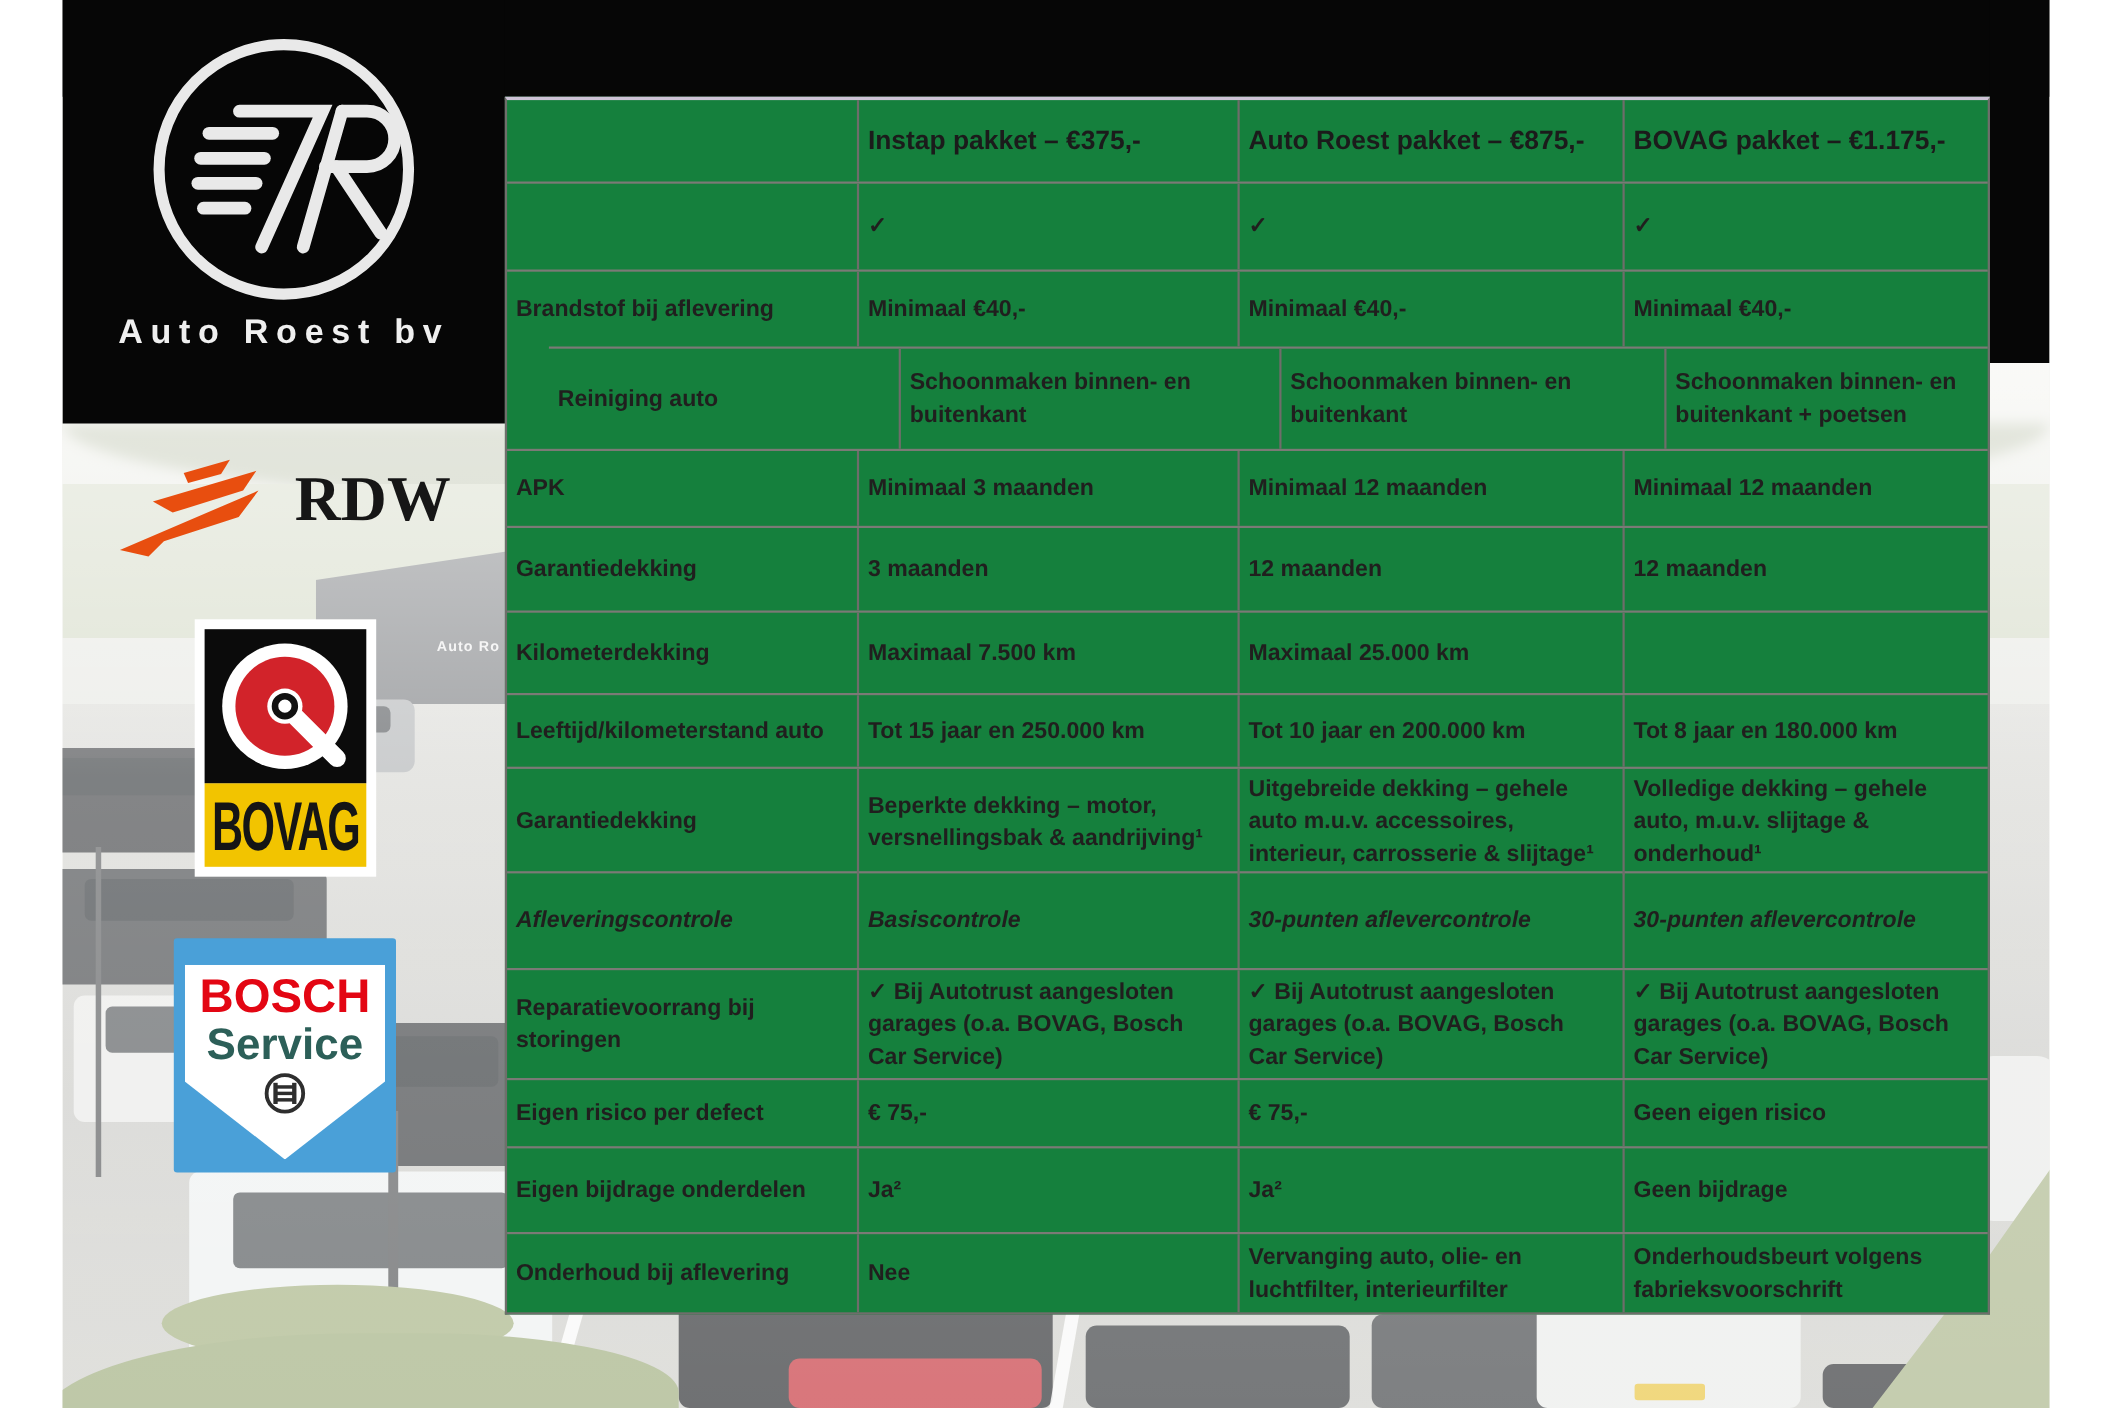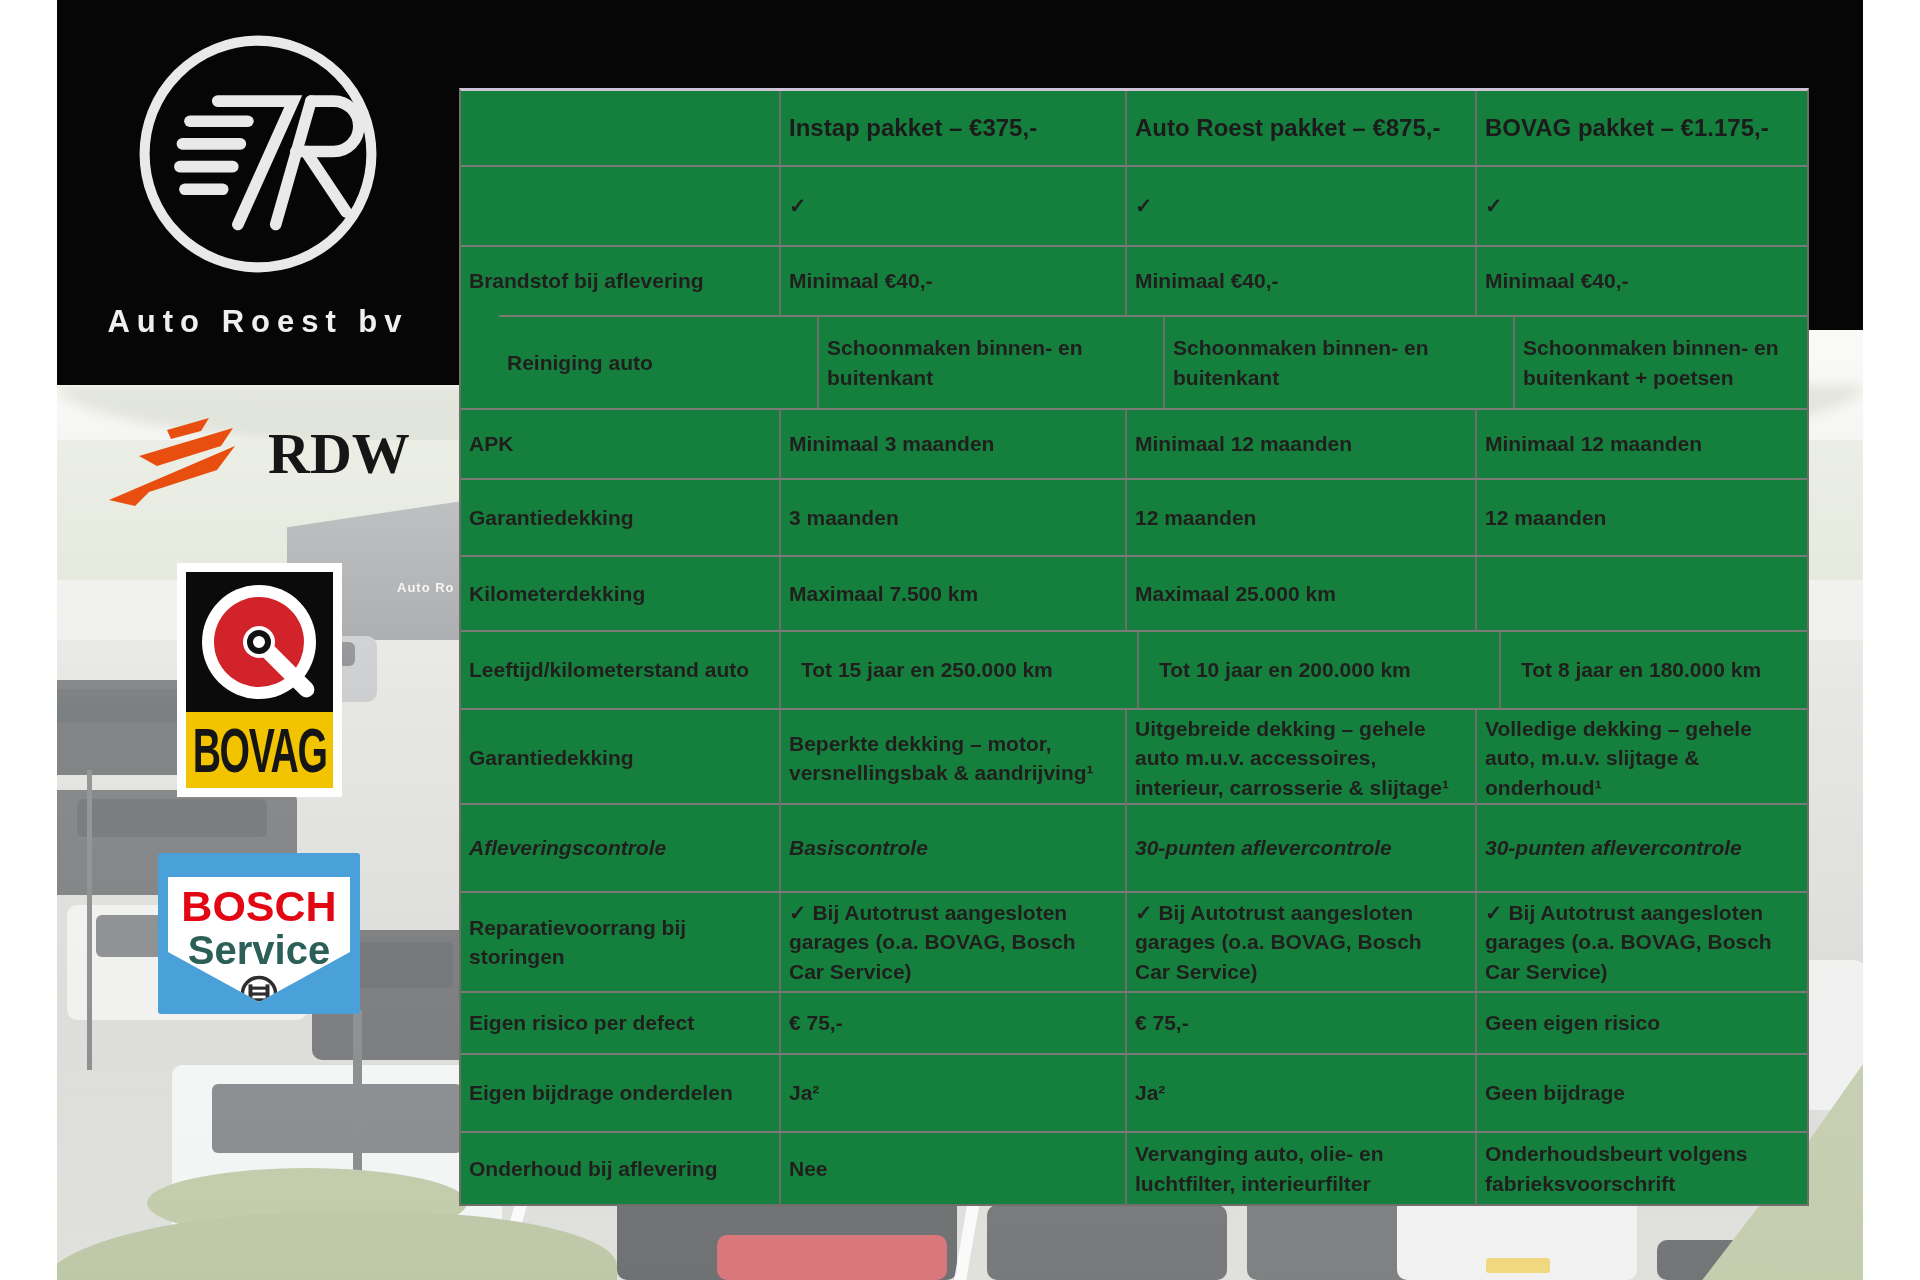--- a/index.html
+++ b/index.html
@@ -30,56 +30,56 @@
 
   
   .band{position:absolute;background:#060606;}
   .band-top{left:57px;top:0;width:1806px;height:88px;}
   .band-left{left:57px;top:0;width:402px;height:385px;}
   .band-right{left:1809px;top:0;width:54px;height:330px;}
 
   
   .brand{position:absolute;left:57px;top:0;width:402px;height:385px;display:flex;flex-direction:column;align-items:center;}
   .brand svg{margin-top:28px;}
-  .brand-name{margin-top:24px;font-size:31px;font-weight:bold;letter-spacing:7px;color:#efefef;white-space:nowrap;}
+  .brand-name{margin-top:4px;font-size:31px;font-weight:bold;letter-spacing:7px;color:#efefef;white-space:nowrap;}
 
   
   .rdw{position:absolute;left:105px;top:408px;width:310px;height:110px;}
   .rdw svg{position:absolute;left:0;top:8px;}
   .rdw-text{position:absolute;left:163px;top:12px;font-family:"Liberation Serif",serif;font-weight:700;
             font-size:58px;color:#161616;}
 
   
   .bovag{position:absolute;left:177px;top:563px;width:165px;height:234px;background:#ffffff;
          box-sizing:border-box;padding:9px;}
   .bovag-top{height:140px;background:#0b0b0b;position:relative;overflow:visible;}
   .bovag-band{height:76px;background:#f2c400;display:flex;align-items:center;justify-content:center;overflow:hidden;}
   .bovag-band span{font-size:56px;font-weight:bold;color:#151515;letter-spacing:-2px;transform:scale(.70,1.12);white-space:nowrap;}
 
   
-  .bosch{position:absolute;left:158px;top:853px;width:202px;height:161px;background:#4aa0d8;border-radius:3px;}
+  .bosch{position:absolute;left:158px;top:853px;width:202px;height:213px;background:#4aa0d8;border-radius:3px;}
   .bosch-shield{position:absolute;left:10px;right:10px;top:24px;bottom:12px;background:#ffffff;
                 clip-path:polygon(0 0,100% 0,100% 60%,50% 100%,0 60%);text-align:center;}
   .bosch-word{margin-top:8px;font-size:43px;font-weight:bold;color:#e30613;line-height:1;}
   .service-word{font-size:40px;font-weight:bold;color:#2c5f58;line-height:1;margin-top:2px;}
   .bosch-sym{margin-top:3px;}
 
   
   .pkg{position:absolute;left:459px;top:88px;width:1350px;background:#15803d;
        border:2px solid #6f6e6b;border-top:3px solid #cdc2d6;box-sizing:border-box;}
   .row{display:grid;grid-template-columns:320px 346px 350px 330px;border-top:2px solid #7b7a76;box-sizing:border-box;}
   .row:first-child{border-top:none;}
   .pkg .row:nth-child(1){height:74px;}
   .pkg .row:nth-child(2){height:80px;}
   .pkg .row:nth-child(3){height:70px;}
   .pkg .row:nth-child(4){height:93px;margin-left:38px;}
   .pkg .row:nth-child(5){height:70px;}
   .pkg .row:nth-child(6){height:77px;}
   .pkg .row:nth-child(7){height:75px;}
-  .pkg .row:nth-child(8){height:78px;gap:12px;}
+  .pkg .row:nth-child(8){height:67px;}
   .pkg .row:nth-child(9){height:95px;}
   .pkg .row:nth-child(10){height:88px;font-style:italic;}
   .pkg .row:nth-child(11){height:100px;}
   .pkg .row:nth-child(12){height:62px;}
   .pkg .row:nth-child(13){height:78px;}
   .pkg .row:nth-child(14){height:73px;}
   .cell{border-right:2px solid #6e6d6a;display:flex;align-items:center;
         padding:4px 14px 4px 8px;font-size:21px;font-weight:700;color:#201f1e;line-height:1.40;box-sizing:border-box;}
   .cell.last{border-right:none;}
   .hcell{font-size:24px;color:#1b1b1b;}

